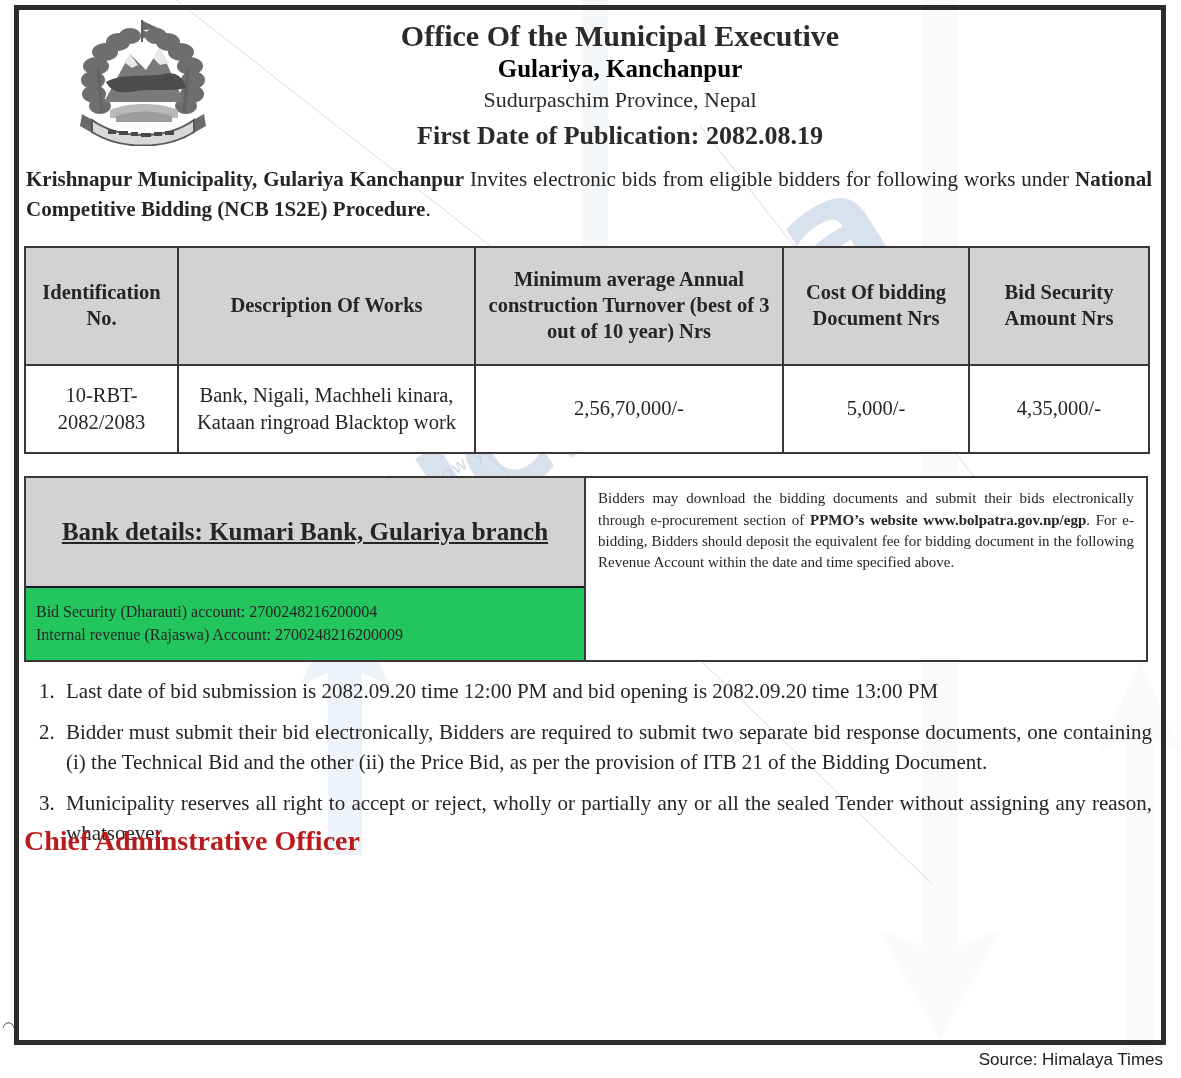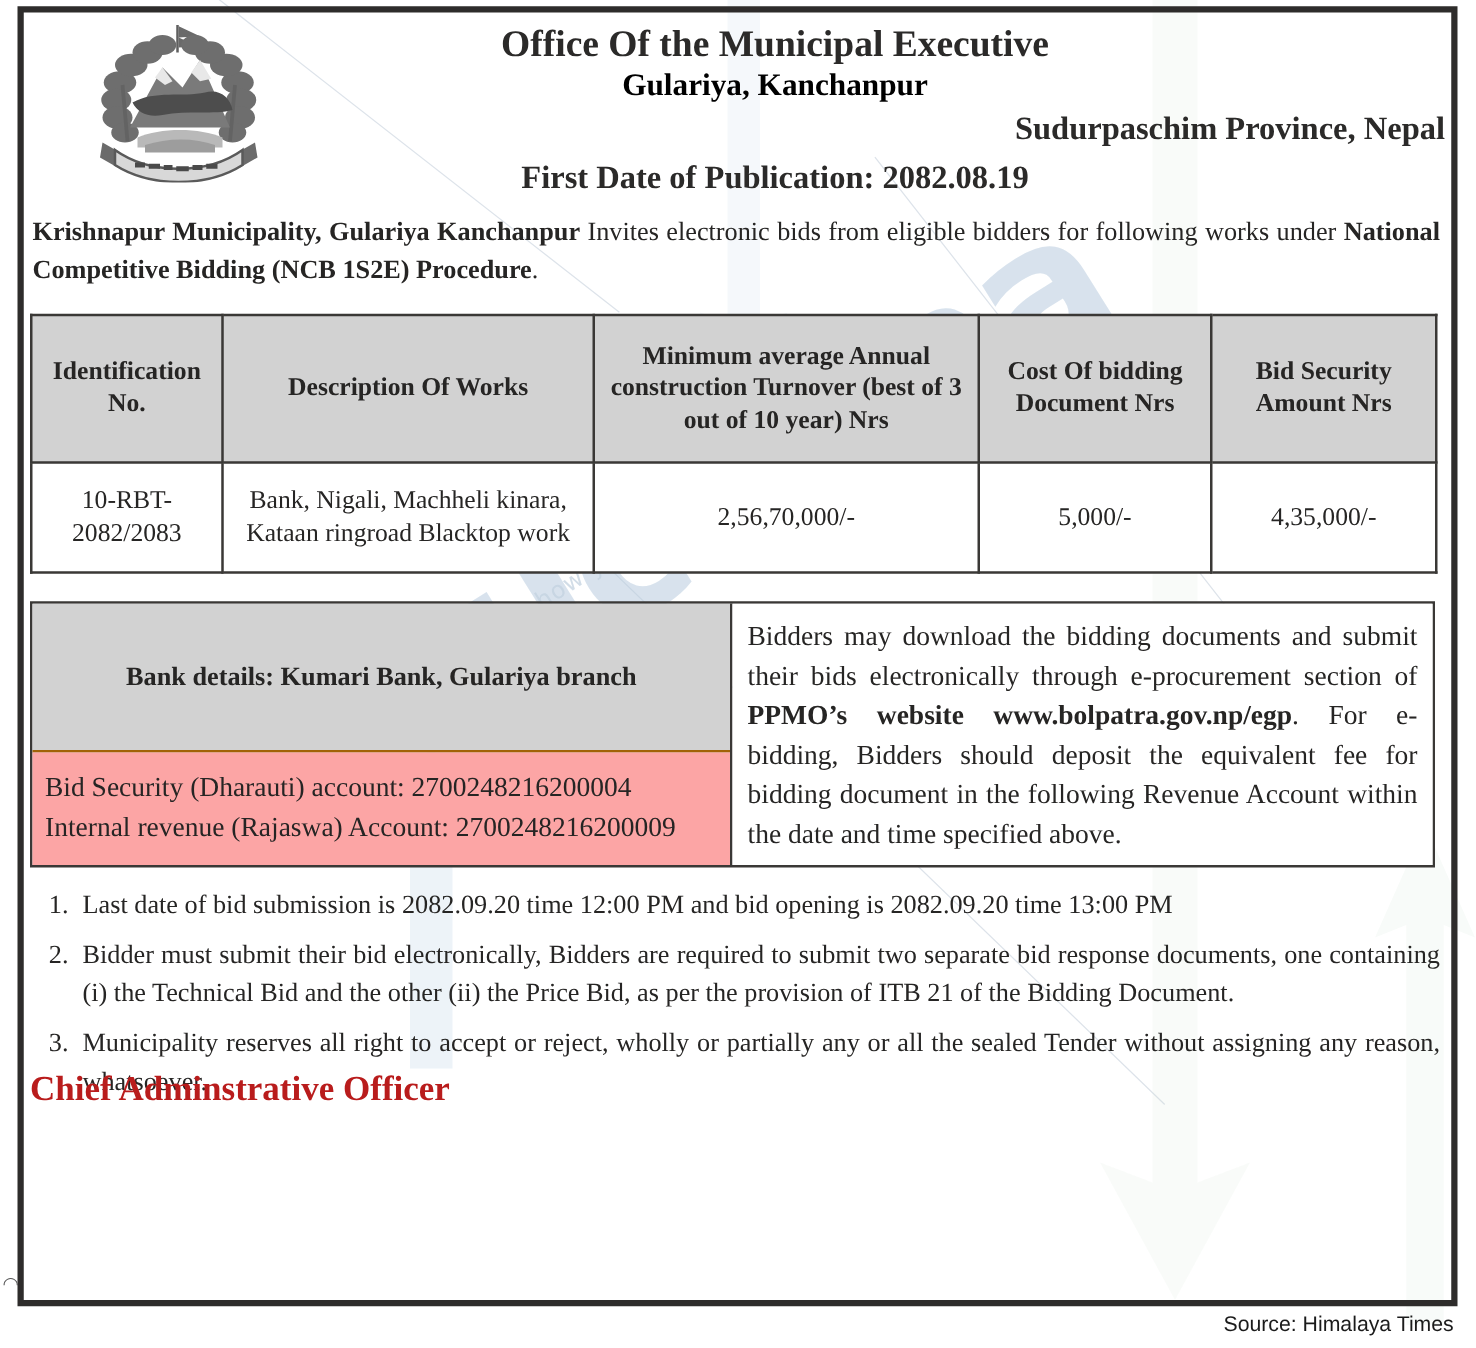--- a/index.html
+++ b/index.html
@@ -104,26 +104,25 @@
     margin-left: 60px;
   }
   .org-sub2 {
     font-size: 25px;
     font-weight: bold;
     color: #000000;
     line-height: 1.3;
     margin-left: 60px;
   }
   .org-sub3 {
-    font-size: 26px;
-    font-weight: bold;
+    font-size: 22px;
+    font-weight: normal;
     color: #2b2a29;
     line-height: 1.3;
     margin-left: 60px;
-    text-align: right;
   }
   .banner-wrap {
     margin-top: 6px;
     margin-left: 60px;
     text-align: center;
   }
   .banner {
     display: inline-block;
     background: #3a3836;
     color: #ffffff;
@@ -195,42 +194,43 @@
     border: 2px solid #3a3836;
   }
   .block-left {
     width: 560px;
     display: flex;
     flex-direction: column;
     border-right: 2px solid #3a3836;
   }
   .bank-head {
     background: #d2d2d2;
-    border-bottom: 2px solid #a16207;
-    font-size: 21px;
+    border-bottom: 2px solid #0f172a;
+    font-size: 25px;
     font-weight: bold;
     color: #262524;
     text-align: center;
     padding: 40px 10px;
     flex: 1 1 auto;
     display: flex;
     align-items: center;
     justify-content: center;
+    text-decoration: underline;
   }
   .bank-accts {
-    background: #fca5a5;
-    font-size: 22px;
+    background: #22c55e;
+    font-size: 16px;
     color: #262524;
     line-height: 1.45;
     padding: 12px 10px 14px 10px;
   }
   .block-right {
     width: 560px;
     background: #ffffff;
-    font-size: 22px;
+    font-size: 15px;
     color: #262524;
     line-height: 1.43;
     text-align: justify;
     padding: 10px 12px 10px 12px;
   }
   .block-right b { font-weight: bold; }
 
   
   ol.notes {
     margin: 14px 0 0 0;

